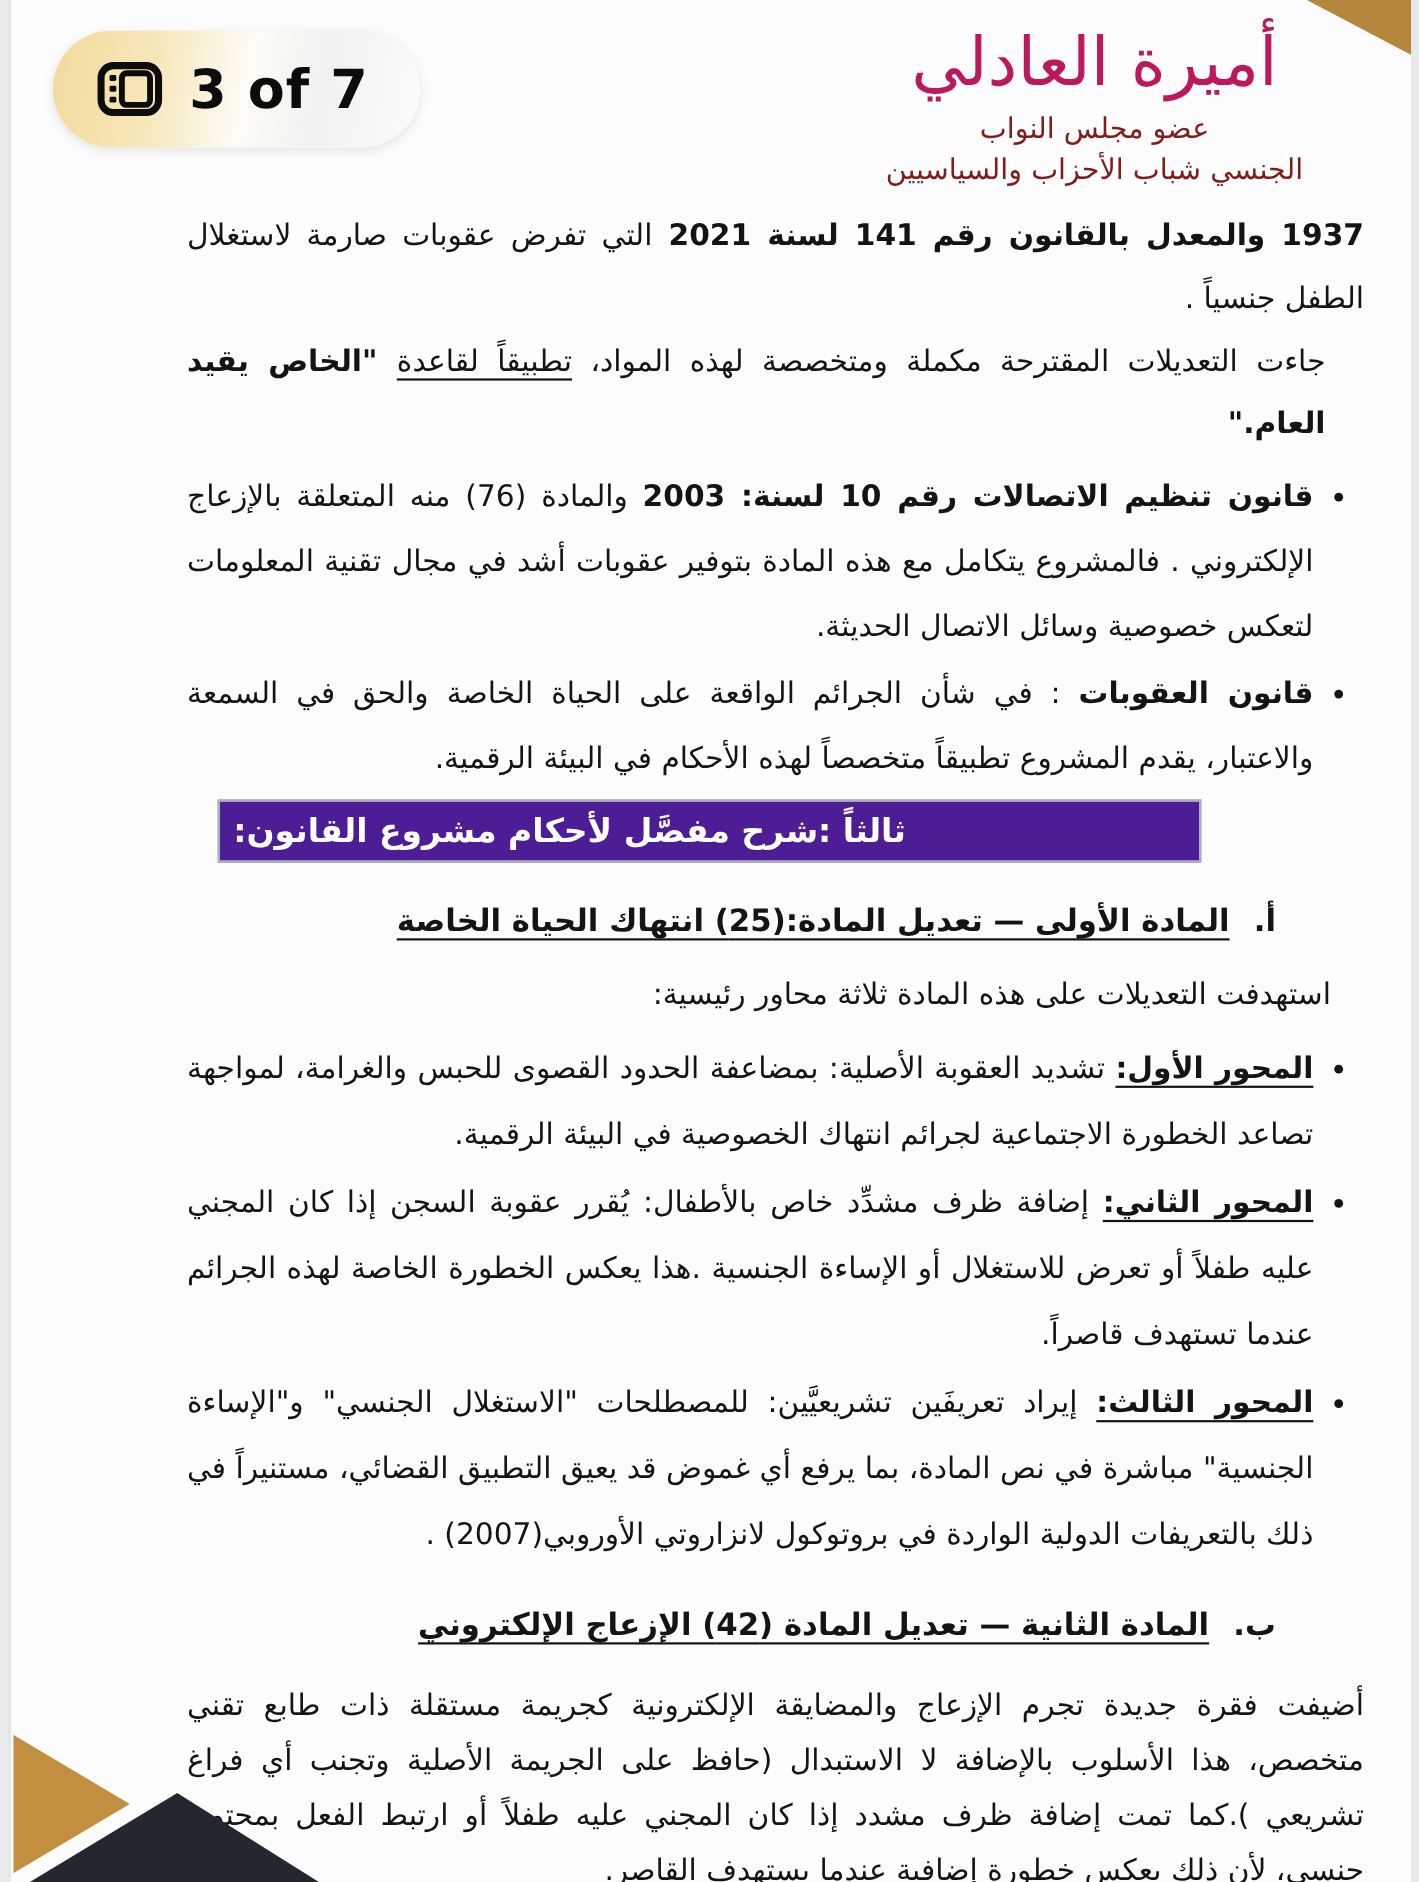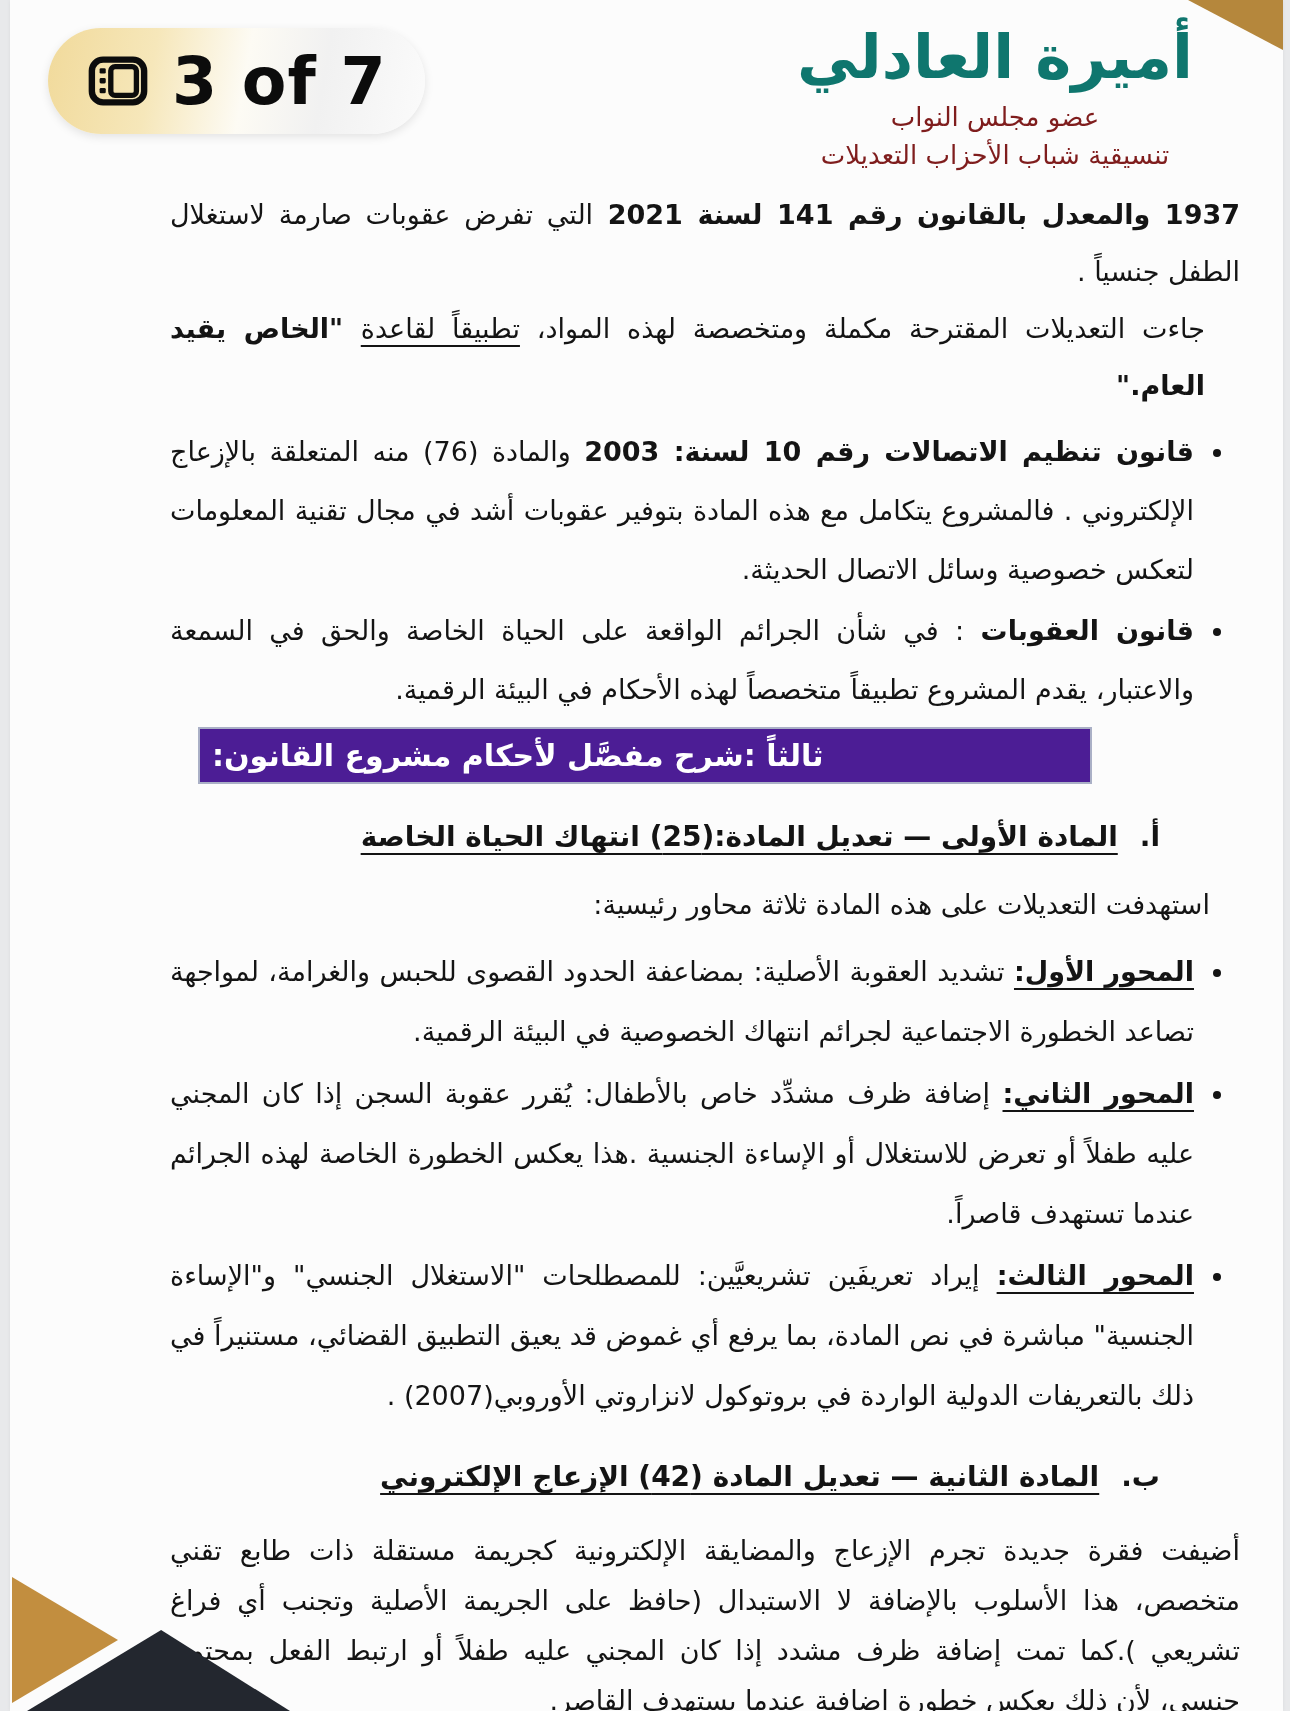--- a/index.html
+++ b/index.html
@@ -44,30 +44,30 @@
     background:linear-gradient(100deg,#f0d globe 0%);
     background:linear-gradient(100deg,#f1da9b 0%,#f6e7ba 28%,#fdfbf4 52%,#f1f1f1 72%,#fbfbfb 100%);
     box-shadow:0 3px 10px rgba(0,0,0,.10);
     display:flex; align-items:center; gap:22px;
     padding:0 38px;
     direction:ltr;
     z-index:5;
   }
   .badge svg{ width:64px; height:64px; display:block; }
   .badge .cnt{
-    font-size:65px; font-weight:bold; color:#0c0c0c; letter-spacing:1px;
+    font-size:49px; font-weight:bold; color:#0c0c0c; letter-spacing:1px;
     font-family:"DejaVu Sans", sans-serif;
   }
   
   .letterhead{
     position:absolute; top:20px; right:78px; width:420px;
     text-align:center; direction:rtl; z-index:1;
   }
   .lh-title{ font-size:40px; font-weight:bold; color:#1c2230; line-height:1.2; }
-  .lh-name{ font-size:61px; font-weight:bold; color:#0f766e; line-height:1.15; margin-top:2px; }
+  .lh-name{ font-size:61px; font-weight:normal; color:#be185d; line-height:1.15; margin-top:2px; }
   .lh-sub{ font-size:26px; color:#7f1d1d; line-height:1.32; margin-top:4px; }
   .lh-sub.first{ margin-top:8px; }
   
   .content{
     position:absolute; top:186px; left:160px; right:43px;
     direction:rtl; text-align:justify; text-align-last:right;
     color:#141414; font-size:27px;
     z-index:1;
   }
   .p1{ line-height:57px; }
@@ -102,21 +102,21 @@
 <body>
 
 <div class="stage">
   <div class="page">
 
     <div class="corner-tr"></div>
 
     <div class="letterhead">
       <div class="lh-name">أميرة العادلي</div>
       <div class="lh-sub first">عضو مجلس النواب</div>
-      <div class="lh-sub">تنسيقية شباب الأحزاب التعديلات</div>
+      <div class="lh-sub">الجنسي شباب الأحزاب والسياسيين</div>
     </div>
 
     <div class="content" lang="ar">
 
       <p class="p1"><b>1937 والمعدل بالقانون رقم 141 لسنة 2021 </b><span> التي تفرض عقوبات صارمة لاستغلال الطفل جنسياً .</span></p>
 
       <p class="p2"><span>جاءت التعديلات المقترحة مكملة ومتخصصة لهذه المواد، </span><u>تطبيقاً لقاعدة</u><b> "الخاص يقيد العام."</b></p>
 
       <ul class="blist">
         <li><span class="lead-b">قانون تنظيم الاتصالات رقم 10 لسنة: 2003</span><span> والمادة (76) منه المتعلقة بالإزعاج الإلكتروني . فالمشروع يتكامل مع هذه المادة بتوفير عقوبات أشد في مجال تقنية المعلومات لتعكس خصوصية وسائل الاتصال الحديثة.</span></li>

